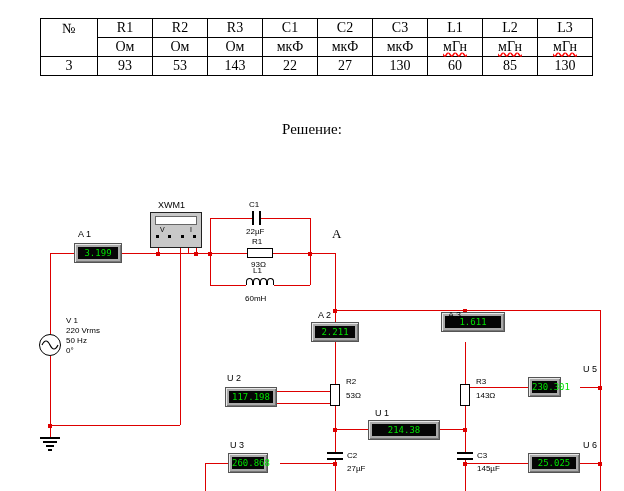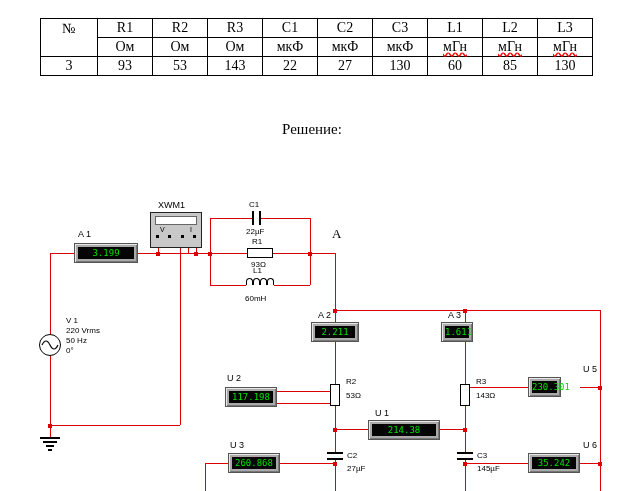--- a/index.html
+++ b/index.html
@@ -171,21 +171,21 @@
     </div>
     <div class="wm-dots">
         <i></i>
         <i></i>
         <i></i>
         <i></i>
       </div>
   </div>
 
   <div class="mlabel" style="left:78px;top:229px">A 1</div>
-  <div class="meter" style="left:74px;top:243px;width:64px">
+  <div class="meter" style="left:74px;top:243px;width:48px">
     <div class="disp">3.199</div>
   </div>
 
   <div class="clabel" style="left:249px;top:200px">C1</div>
   <div class="plate-v" style="left:252px;top:211px"></div>
   <div class="plate-v" style="left:259px;top:211px"></div>
   <div class="clabel" style="left:246px;top:227px">22µF</div>
 
   <div class="node-label" style="left:332px;top:226px">A</div>
 
@@ -216,21 +216,21 @@
   <div class="gline" style="left:43px;top:441px;width:14px"></div>
   <div class="gline" style="left:46px;top:445px;width:8px"></div>
   <div class="gline" style="left:48px;top:449px;width:4px"></div>
 
   <div class="mlabel" style="left:318px;top:310px">A 2</div>
   <div class="meter" style="left:311px;top:322px;width:48px">
     <div class="disp">2.211</div>
   </div>
 
   <div class="mlabel" style="left:448px;top:310px">A 3</div>
-  <div class="meter" style="left:441px;top:322px;width:32px">
+  <div class="meter" style="left:441px;top:312px;width:64px">
     <div class="disp">1.611</div>
   </div>
 
   <div class="mlabel" style="left:227px;top:373px">U 2</div>
   <div class="meter" style="left:225px;top:387px;width:52px">
     <div class="disp">117.198</div>
   </div>
 
   <div class="clabel" style="left:346px;top:377px">R2</div>
   <div class="res" style="left:330px;top:384px;width:10px;height:22px"></div>
@@ -244,32 +244,32 @@
   <div class="meter" style="left:528px;top:377px;width:33px">
     <div class="disp">230.301</div>
   </div>
 
   <div class="mlabel" style="left:375px;top:408px">U 1</div>
   <div class="meter" style="left:368px;top:420px;width:72px">
     <div class="disp">214.38</div>
   </div>
 
   <div class="mlabel" style="left:230px;top:440px">U 3</div>
-  <div class="meter" style="left:228px;top:453px;width:52px">
+  <div class="meter" style="left:228px;top:453px;width:40px">
     <div class="disp">260.868</div>
   </div>
 
   <div class="plate-h" style="left:327px;top:452px"></div>
   <div class="plate-h" style="left:327px;top:458px"></div>
   <div class="clabel" style="left:347px;top:451px">C2</div>
   <div class="clabel" style="left:347px;top:464px">27µF</div>
 
   <div class="plate-h" style="left:457px;top:452px"></div>
   <div class="plate-h" style="left:457px;top:458px"></div>
   <div class="clabel" style="left:477px;top:451px">C3</div>
   <div class="clabel" style="left:477px;top:464px">145µF</div>
 
   <div class="mlabel" style="left:583px;top:440px">U 6</div>
   <div class="meter" style="left:528px;top:453px;width:52px">
-    <div class="disp">35.242</div>
+    <div class="disp">25.025</div>
   </div>
 
 </div>
 
 </body></html>

